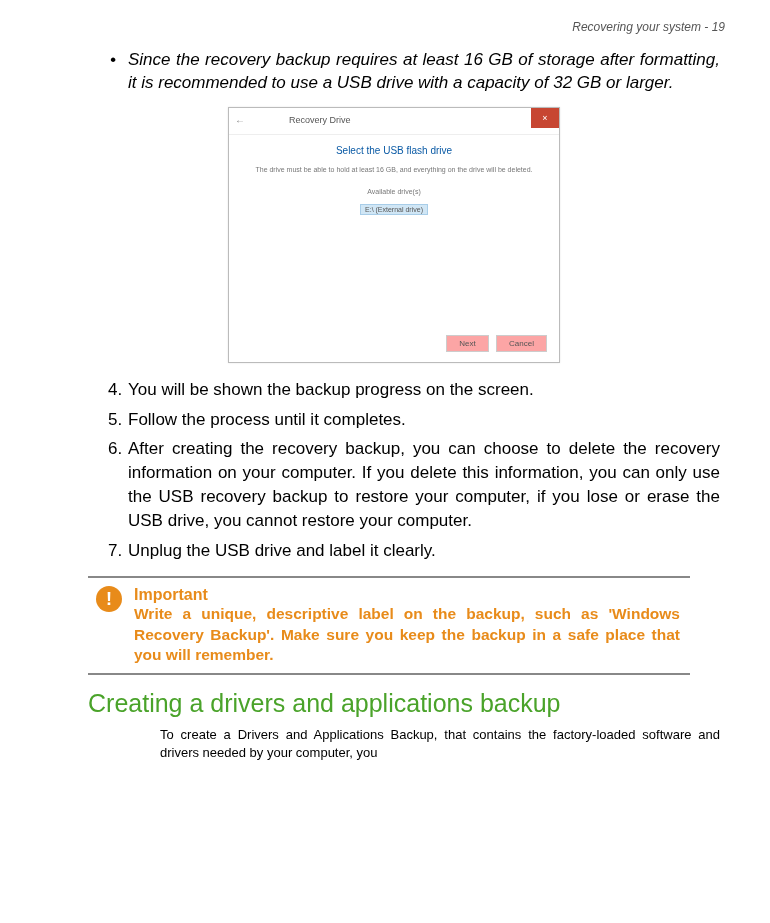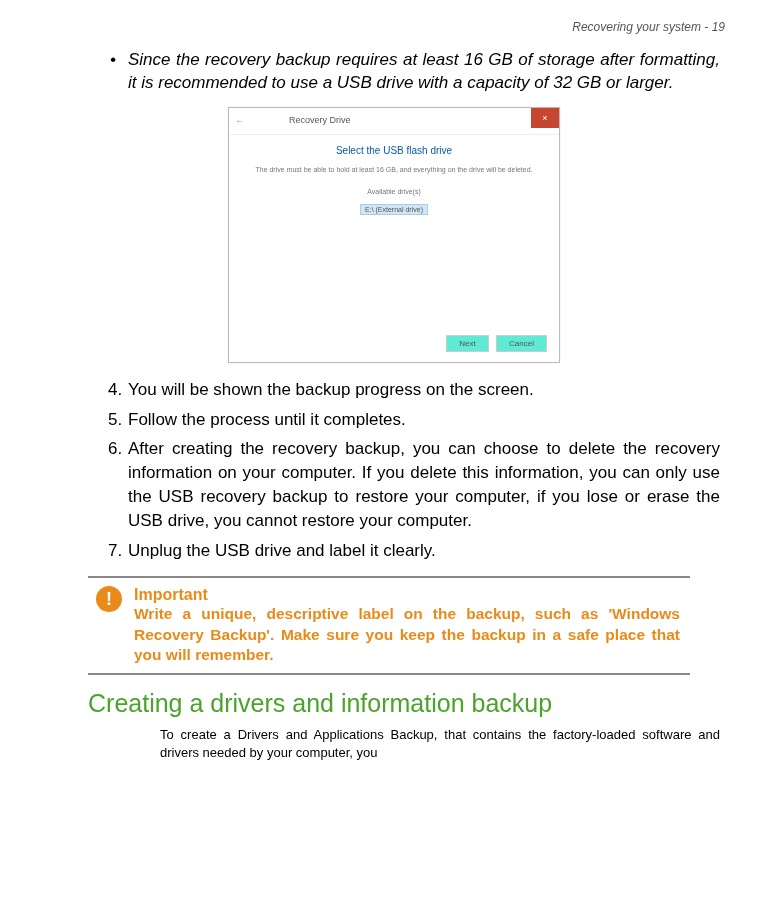--- a/index.html
+++ b/index.html
@@ -109,21 +109,21 @@
   .ss-buttons {
     position: absolute;
     right: 12px;
     bottom: 10px;
   }
   .ss-btn {
     display: inline-block;
     border: 1px solid #ccc;
     font-size: 8px;
     padding: 3px 12px;
-    background: #5eead4;
+    background: #fca5a5;
     margin-left: 3px;
     color: #555;
   }
   .numbered-item {
     margin-left: 70px;
     margin-right: 10px;
     font-size: 17px;
     text-align: justify;
     line-height: 1.4;
     margin-bottom: 6px;
@@ -237,17 +237,17 @@
   </div>
 
   <div class="callout">
     <div class="callout-icon">!</div>
     <div class="callout-content">
       <div class="callout-title">Important</div>
       <div class="callout-body">Write a unique, descriptive label on the backup, such as 'Windows Recovery Backup'. Make sure you keep the backup in a safe place that you will remember.</div>
     </div>
   </div>
 
-  <div class="section-heading">Creating a drivers and information backup</div>
+  <div class="section-heading">Creating a drivers and applications backup</div>
 
   <div class="body-text">To create a Drivers and Applications Backup, that contains the factory-loaded software and drivers needed by your computer, you</div>
 
 </div>
 
 </body></html>

